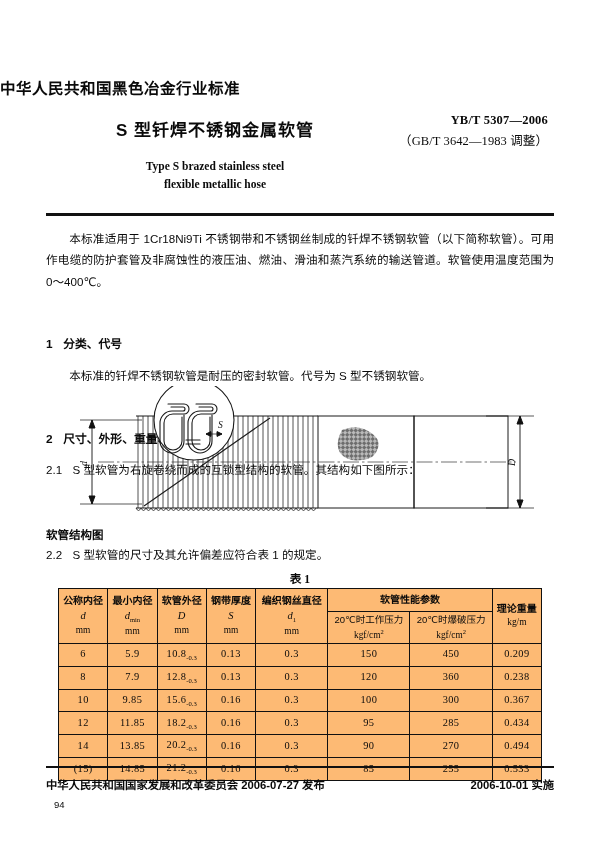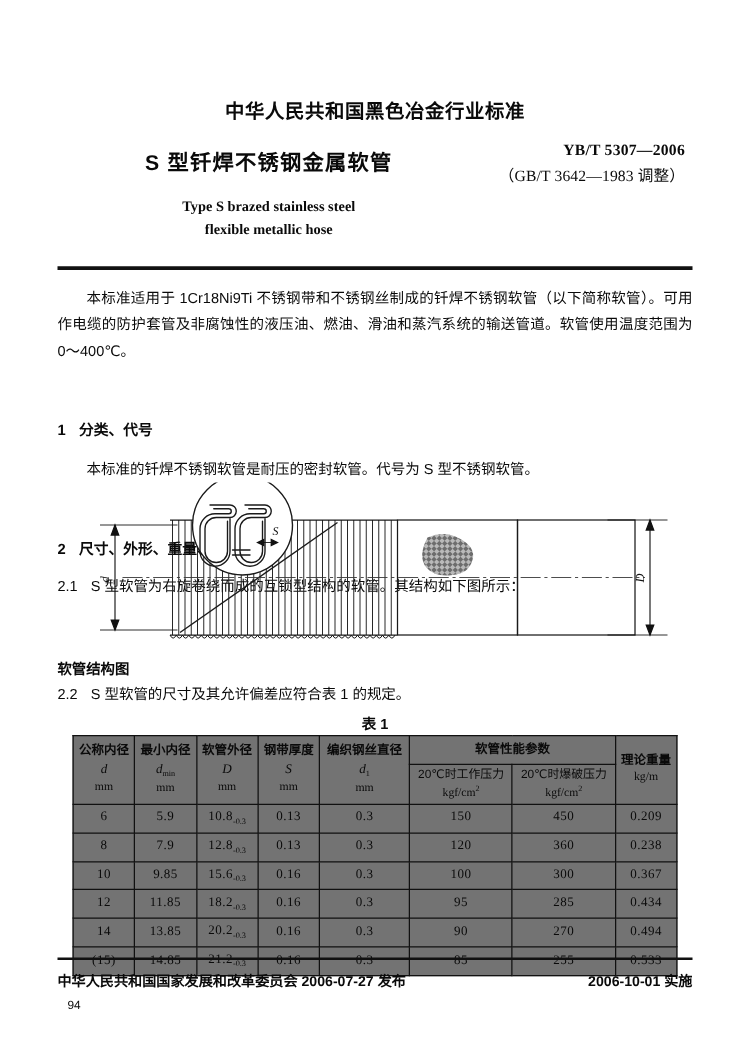--- a/index.html
+++ b/index.html
@@ -20,21 +20,20 @@
     left: 0; top: 0;
     width: 600px; height: 850px;
     background: #fff;
   }
 
   
   .std-org {
     position: absolute;
     left: 0; right: 0;
     top: 76px;
-    text-align: center;
     font-family: "Liberation Sans", "DejaVu Sans", sans-serif;
     font-weight: bold;
     font-size: 15.5px;
     letter-spacing: 0.5px;
   }
   .title-zh {
     position: absolute;
     left: 0;
     top: 116px;
     width: 430px;
@@ -137,34 +136,34 @@
     right: 46px;
     top: 546px;
     font-family: "Liberation Sans", "DejaVu Sans", sans-serif;
     font-size: 11.6px;
   }
   .table-title {
     position: absolute;
     left: 0; right: 0;
     top: 570px;
     text-align: center;
-    font-family: Liberation Sans, sans-serif;
+    font-family: Liberation Serif, serif;
     font-weight: bold;
     font-size: 11.6px;
   }
 
   table.spec {
     position: absolute;
     left: 58px;
     top: 588px;
     width: 484px;
     border-collapse: collapse;
     font-family: "Liberation Sans", "DejaVu Sans", sans-serif;
     font-size: 9.6px;
-    background: #737373;
+    background: #fdba74;
   }
   table.spec th, table.spec td {
     border: 1px solid #111;
     text-align: center;
     vertical-align: middle;
     padding: 1px 1px;
     line-height: 1.42;
     font-weight: normal;
   }
   table.spec th.grp {

